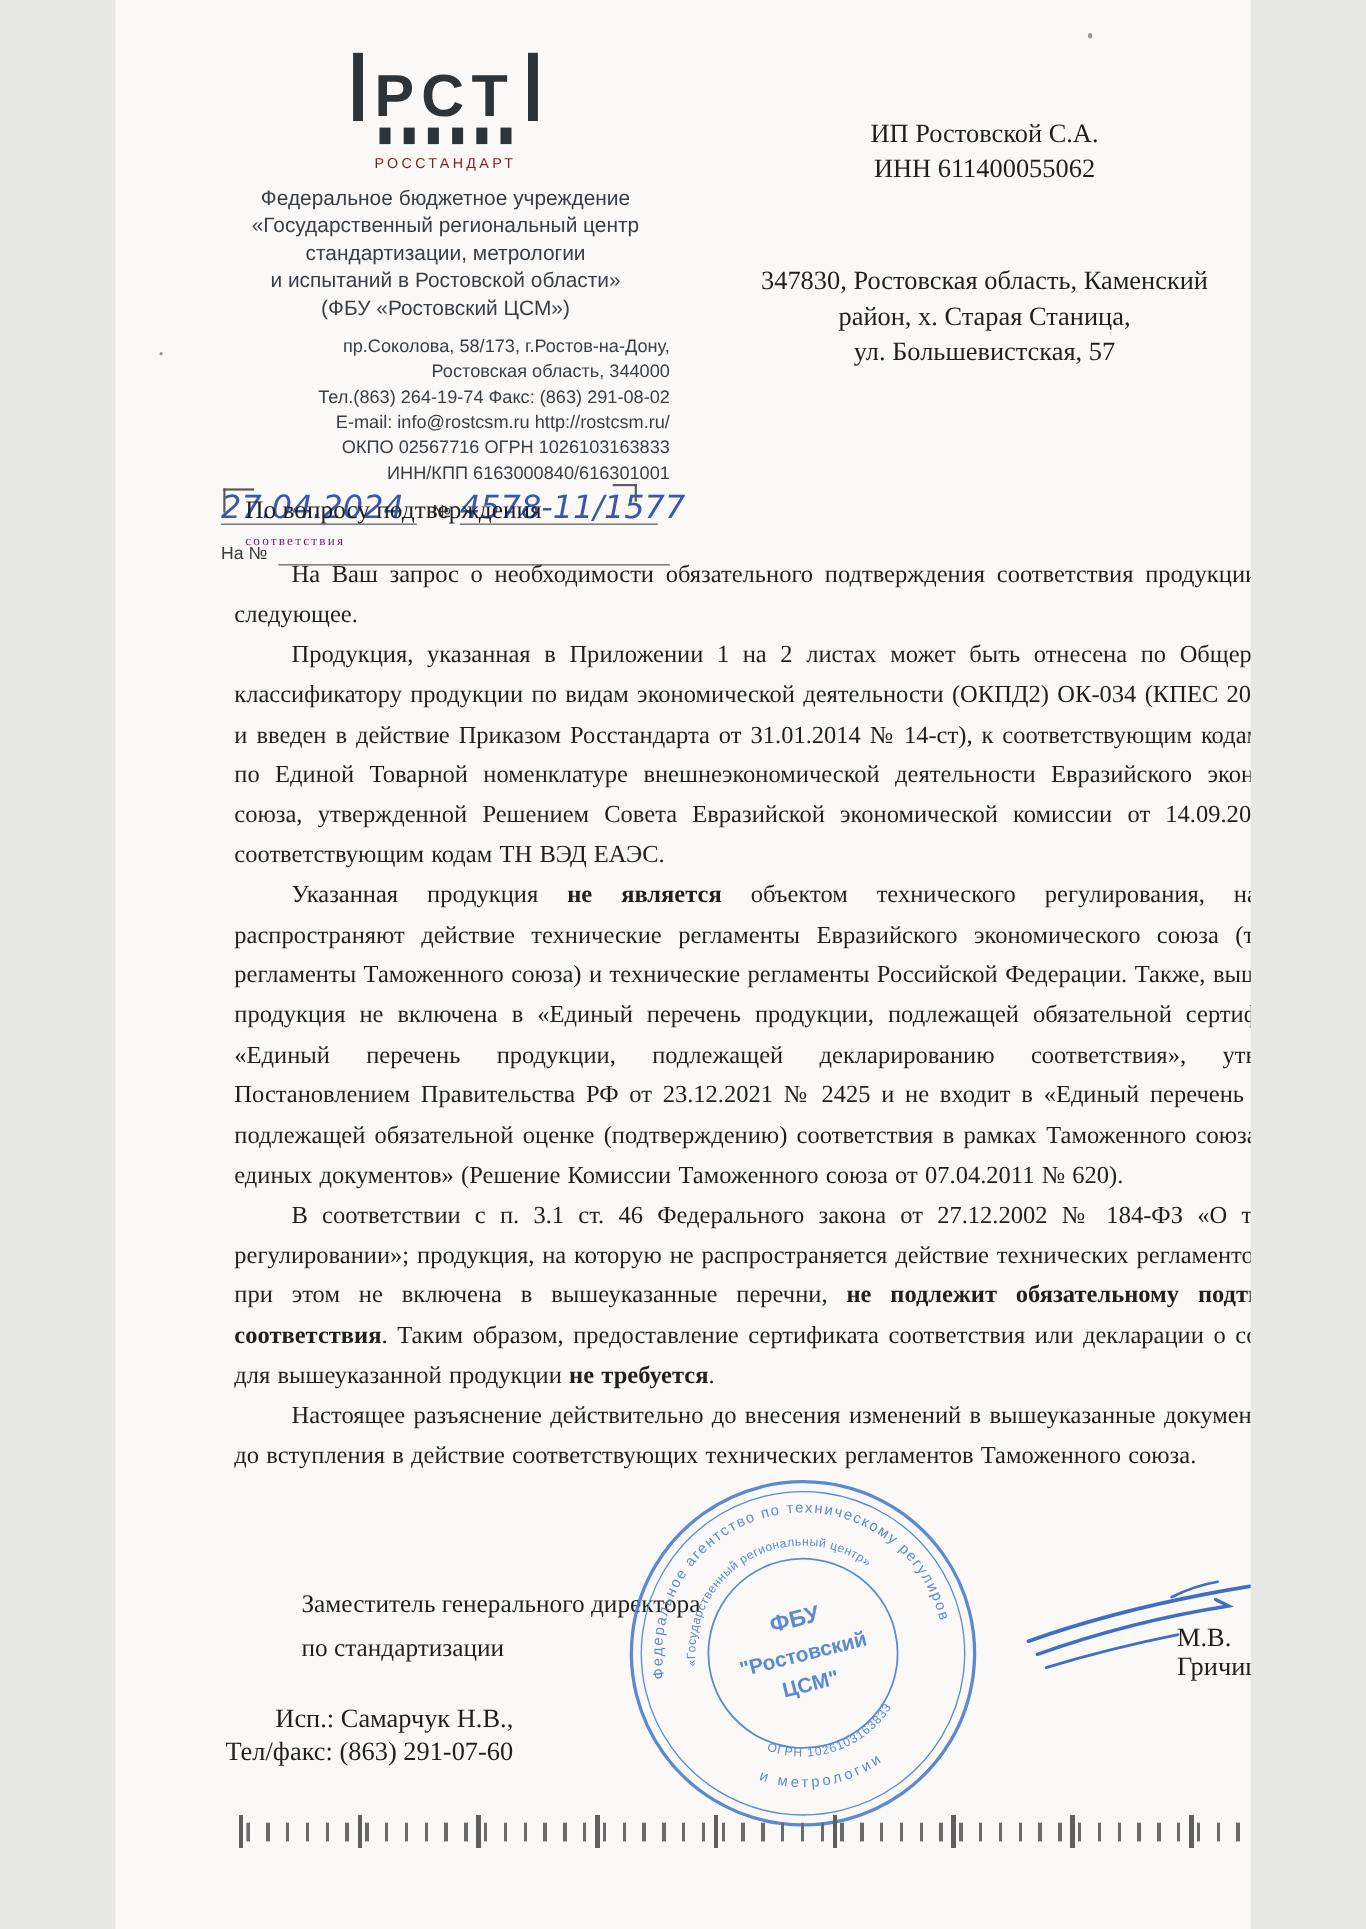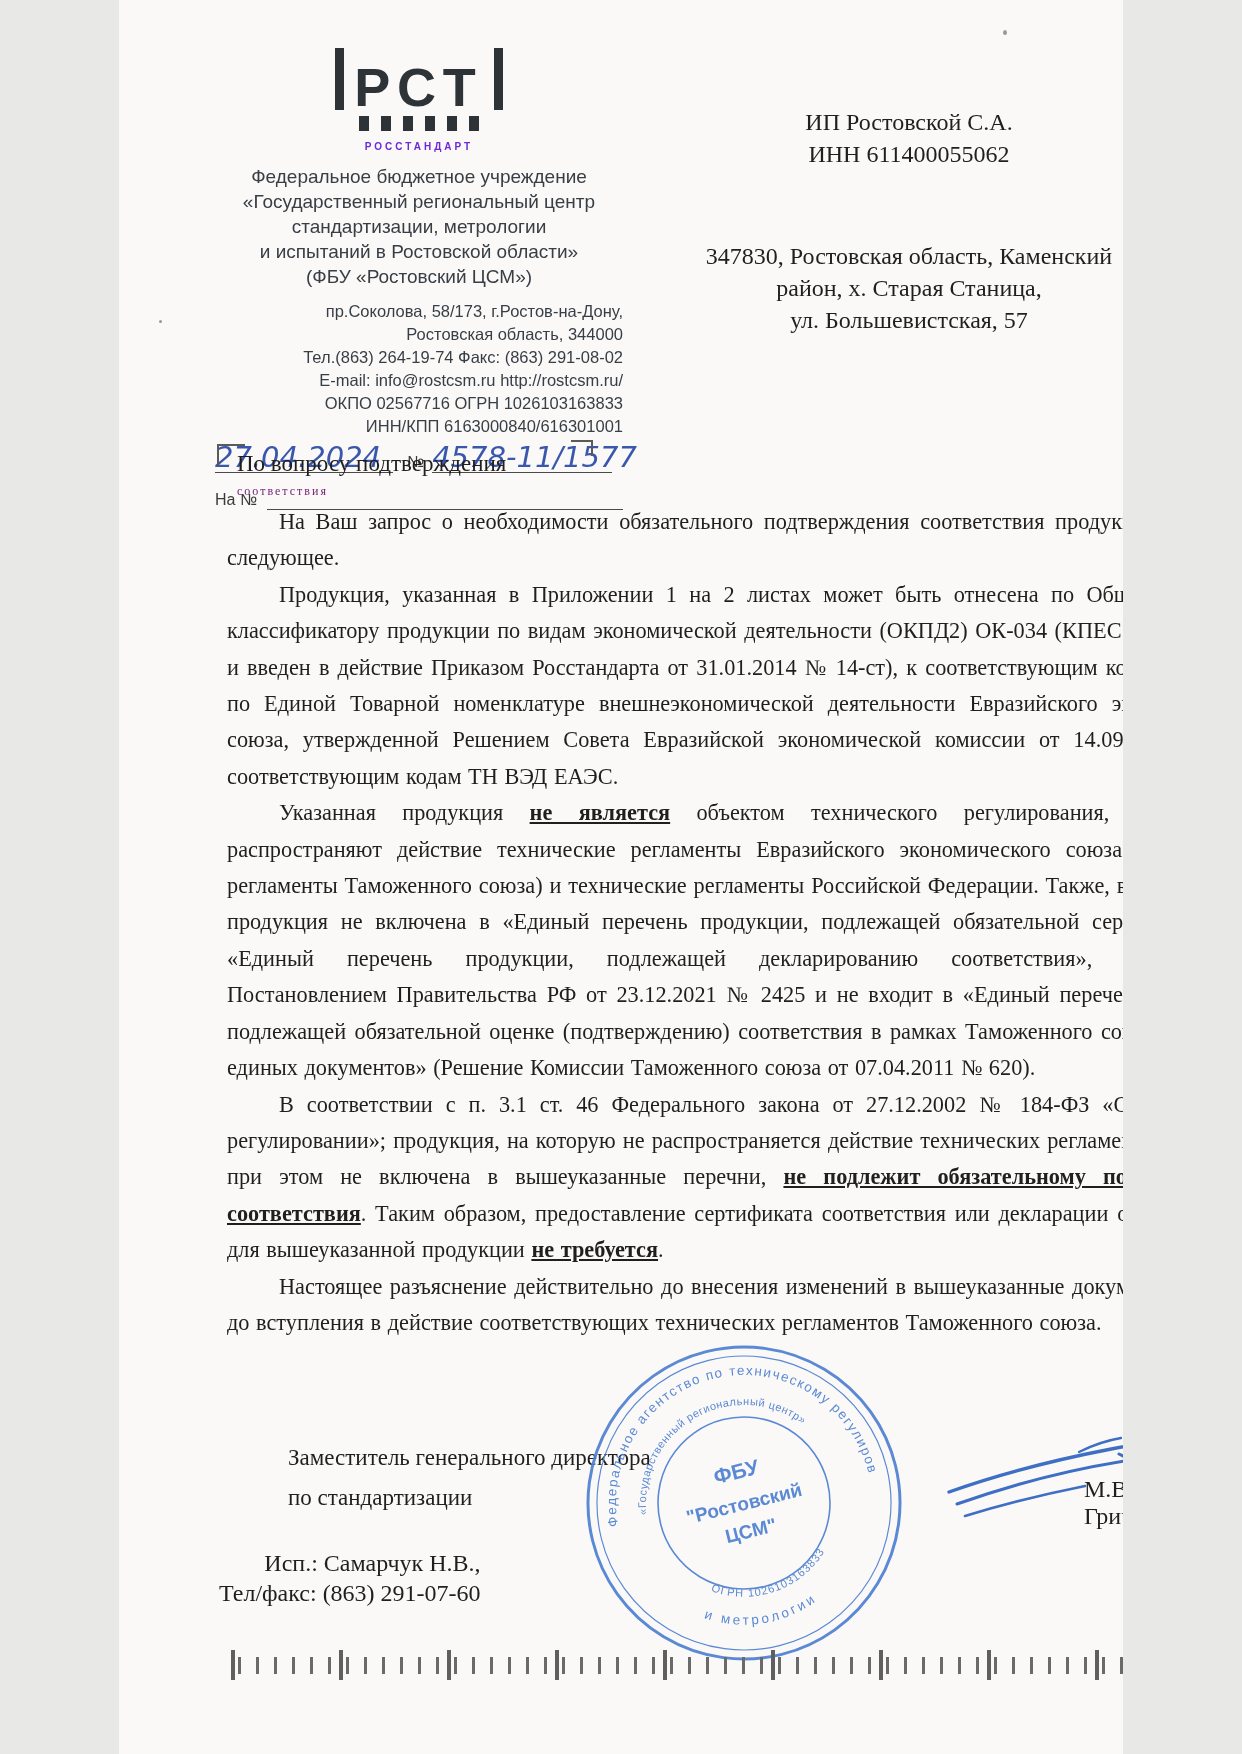--- a/index.html
+++ b/index.html
@@ -1,31 +1,31 @@
 <!DOCTYPE html>
 <html><head>
 <meta charset="utf-8">
 <style>
   html,body{margin:0;padding:0;background:#e8e8e6;}
   .page{
     position:relative;width:1004px;height:1754px;margin:0 auto;
     background:#faf9f7;overflow:hidden;
-    font-family:"Liberation Serif","DejaVu Serif",serif;color:#1f1f1f;
+    font-family:"Liberation Serif","DejaVu Serif",serif;color:#1f1f1f;padding-left:28px;
   }
   
   .letterhead{
     position:absolute;left:96px;top:46px;width:408px;text-align:center;
     font-family:"Liberation Sans","DejaVu Sans",sans-serif;color:#383e45;
   }
   .logo{display:flex;justify-content:center;align-items:flex-end;gap:10px;height:64px;}
   .logo .bar{width:9px;height:62px;background:#2e3338;}
   .logo .letters{font-size:54px;line-height:54px;font-weight:700;letter-spacing:8px;color:#2e3338;transform:translateY(4px);}
   .logo-dashes{display:flex;justify-content:center;gap:12px;margin-top:6px;}
   .logo-dashes span{width:10px;height:15px;background:#2e3338;display:block;}
-  .agency{margin-top:10px;font-size:10px;font-weight:700;letter-spacing:3px;color:#6d28d9;}
+  .agency{margin-top:10px;font-size:13px;font-weight:400;letter-spacing:3px;color:#7f1d1d;}
   .orgname{margin-top:12px;font-size:19px;line-height:25px;font-weight:500;}
   .contacts{margin-top:11px;font-size:16.5px;line-height:23px;font-weight:400;text-align:right;}
   .dateline{display:flex;align-items:flex-end;margin-top:4px;text-align:left;}
   .dateline .cell{border-bottom:1.6px solid #4a4a4a;}
   .hand{
     font-family:"DejaVu Sans","Liberation Sans",sans-serif;font-style:italic;
     color:#3a57ae;font-size:29px;line-height:30px;transform:skewX(-10deg);
     white-space:nowrap;
   }
   .no-label{font-size:16px;color:#3a3a3a;padding:0 8px 2px 14px;}
@@ -41,21 +41,21 @@
   
   .subject{position:absolute;left:118px;top:450px;width:360px;text-align:left;}
   .subject .l1{font-size:23px;line-height:27px;}
   .subject .l2{font-size:12px;letter-spacing:2px;margin-top:7px;color:#701a75;}
   
   .bodytext{position:absolute;left:108px;top:504px;width:1036px;}
   .bodytext p{
     margin:0;text-align:justify;text-indent:52px;
     font-size:22.3px;line-height:36.4px;word-spacing:1px;
   }
-  .bodytext .b,.b{font-weight:700;text-decoration:underline;}
+  .bodytext .b,.b{font-weight:700;}
   
   .sig-position{position:absolute;left:169px;top:1438px;width:560px;font-size:23px;line-height:40px;}
   .sig-name{position:absolute;left:965px;top:1476px;font-size:24px;}
   .executor{position:absolute;left:100px;top:1548px;font-size:24px;line-height:30px;text-align:right;}
   
   .autograph{position:absolute;left:660px;top:1390px;pointer-events:none;}
   
   .stamp{position:absolute;left:452px;top:1338px;opacity:.92;pointer-events:none;transform:rotate(-14deg);}
   .stamp text{fill:#4f80d2;font-family:"Liberation Sans","DejaVu Sans",sans-serif;}
   

